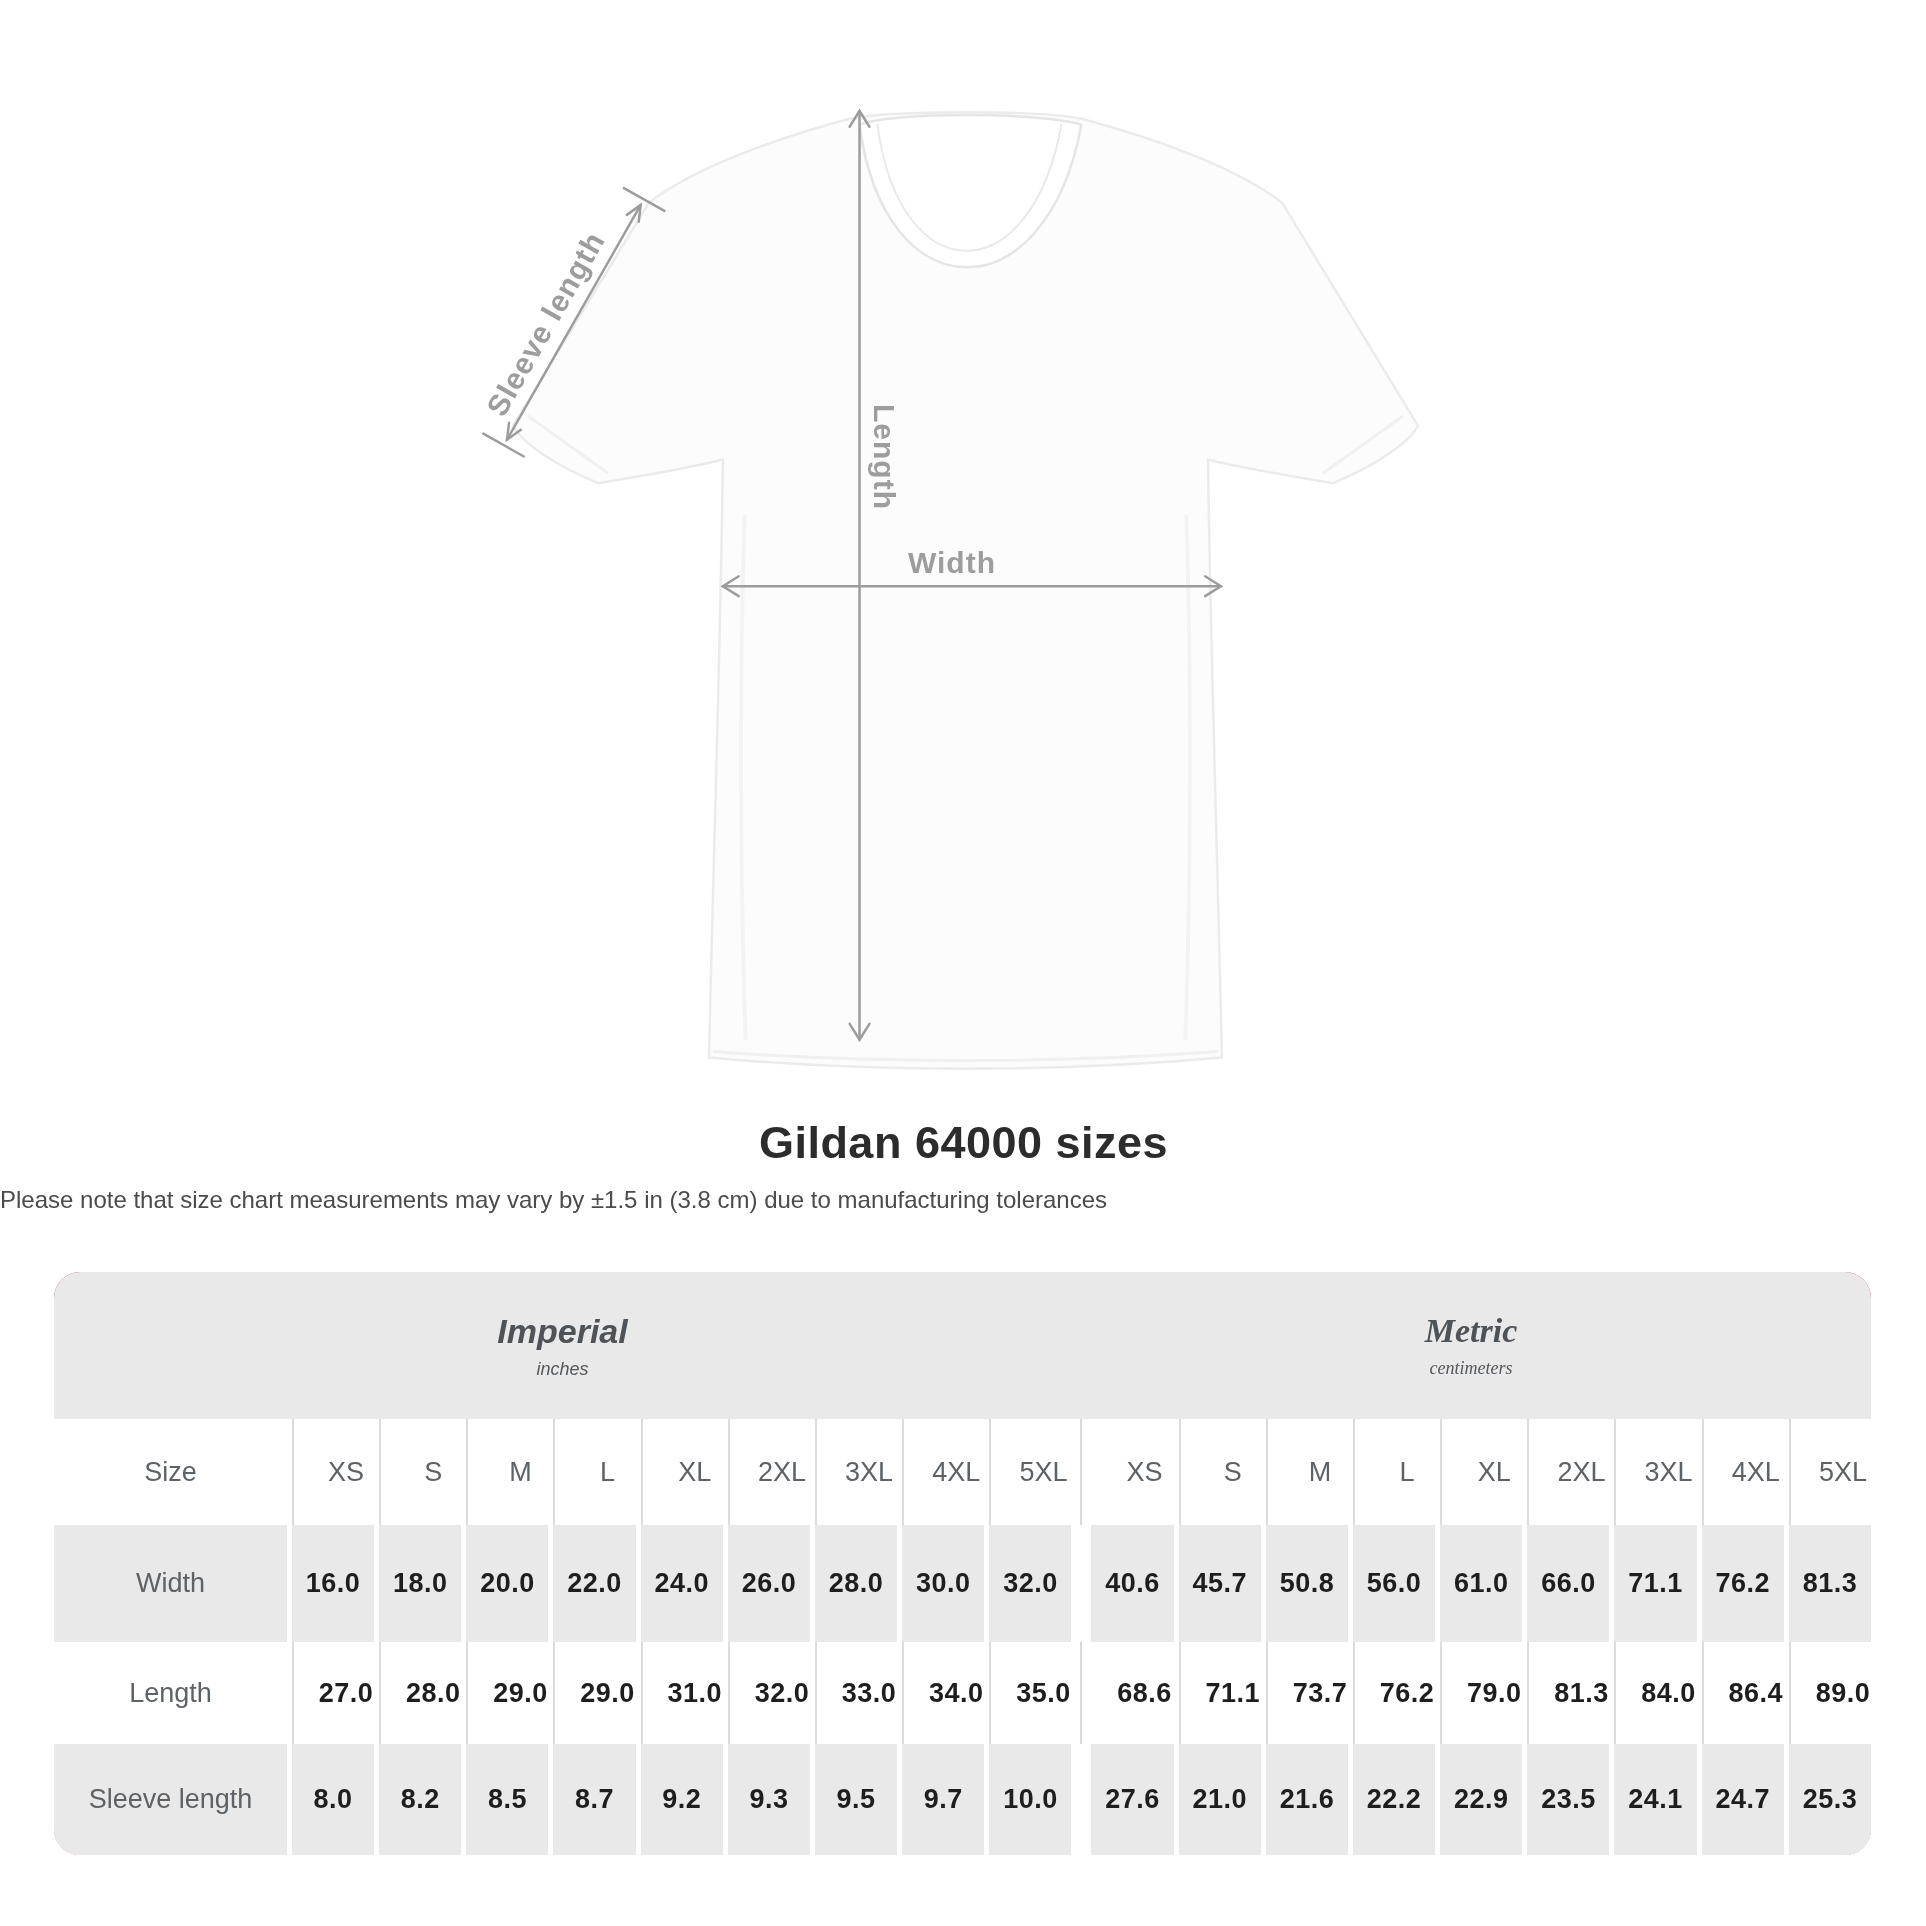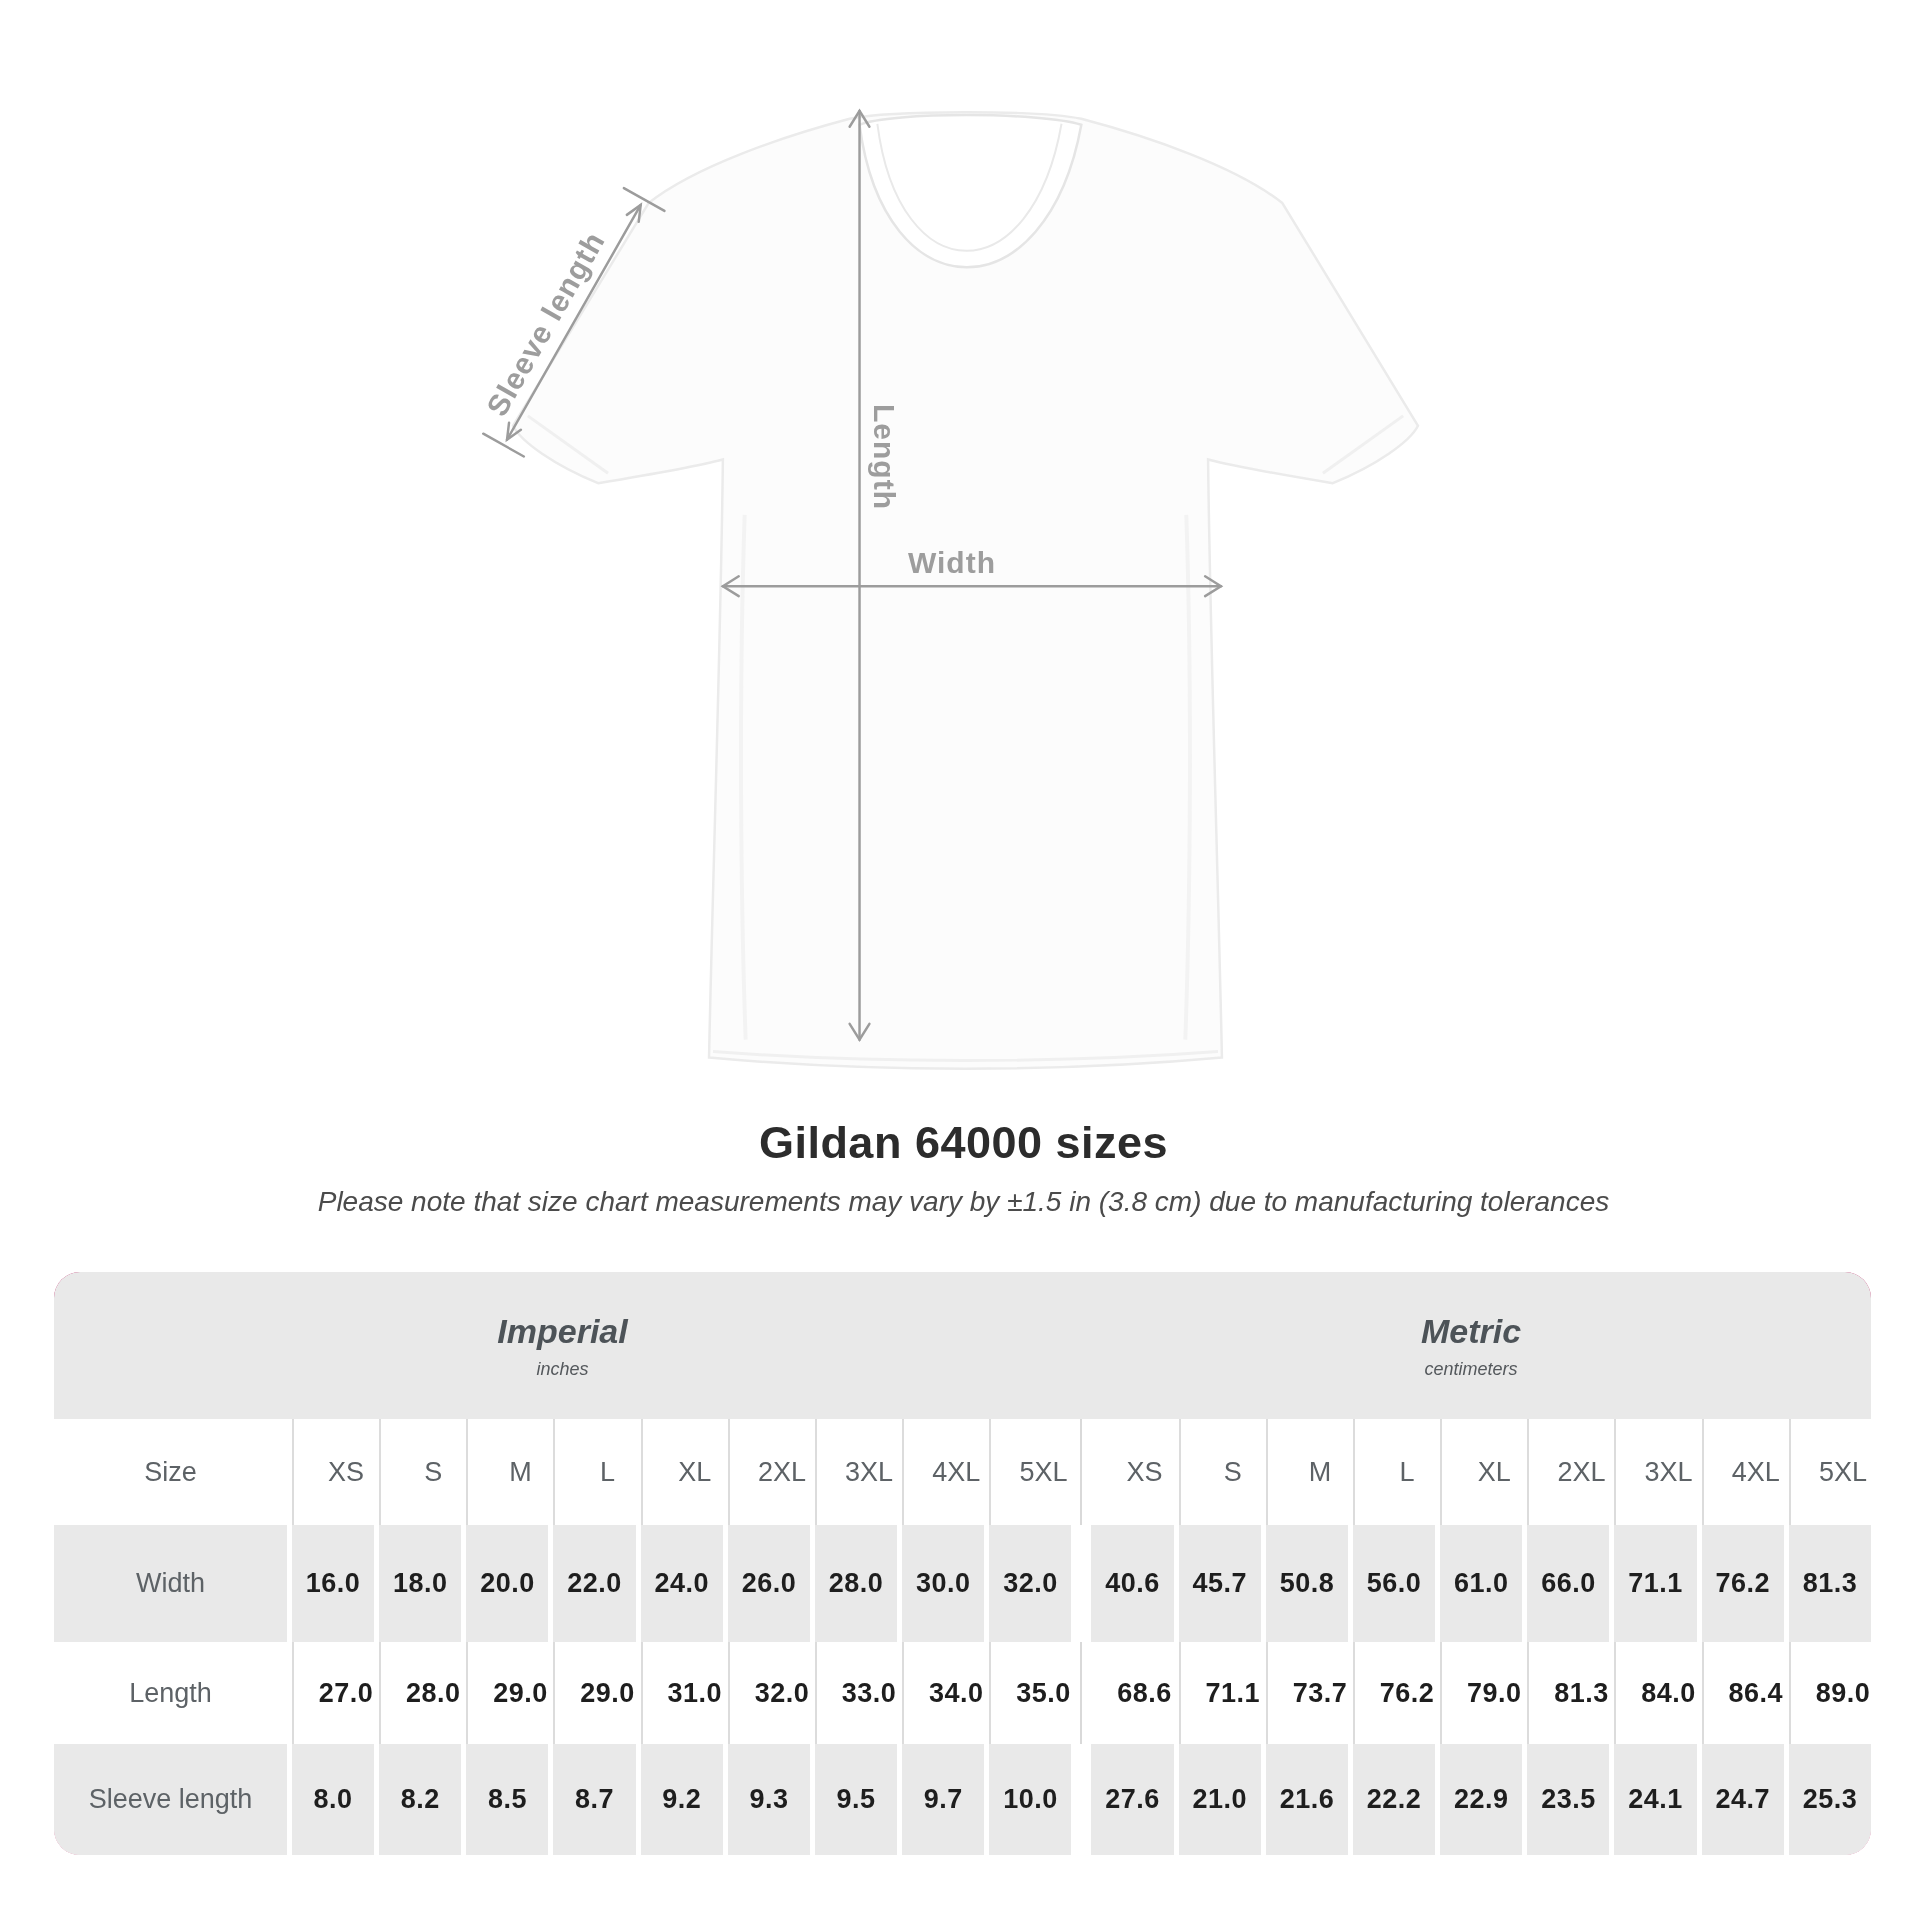--- a/index.html
+++ b/index.html
@@ -18,33 +18,33 @@
   .fig-label.sleeve{left:546px;top:324px;transform:translate(-50%,-50%) rotate(-60.3deg);}
   .fig-label.length{left:884px;top:457px;transform:translate(-50%,-50%) rotate(90deg);}
   .fig-label.width{left:952px;top:563px;transform:translate(-50%,-50%);}
 
   
   .page-title{
     position:absolute;top:1117px;left:0;width:100%;text-align:center;
     font-size:45px;font-weight:bold;color:#2c2c2c;letter-spacing:0.5px;
   }
   .page-subtitle{
-    position:absolute;top:1186px;left:0;width:100%;text-align:center;
-    font-size:28px;font-style:italic;color:#4b4b4b;
+    position:absolute;top:1186px;left:0;width:100%;
+    font-size:24px;color:#4b4b4b;
   }
 
   
   .table-wrap{
     position:absolute;left:54px;top:1272px;width:1817px;
     border-radius:26px;overflow:hidden;background:#be185d;
   }
   .band{display:flex;background:#e9e9e9;height:147px;}
   .band-half{display:flex;flex-direction:column;align-items:center;justify-content:center;gap:8px;}
   .band-half.imperial{flex:0 0 1017px;}
-  .band-half.metric{flex:1;}
+  .band-half.metric{flex:1;font-family:Liberation Serif, serif;}
   .group-name{font-size:34px;font-weight:bold;font-style:italic;color:#4d5358;}
   .group-unit{font-size:18px;font-style:italic;color:#54585c;}
 
   .trow{
     display:grid;
     grid-template-columns:233px repeat(9,1fr) 10px repeat(9,1fr);
     column-gap:5px;background:#ffffff;
   }
   .row-size{height:106px;}
   .row-width{height:117px;}

